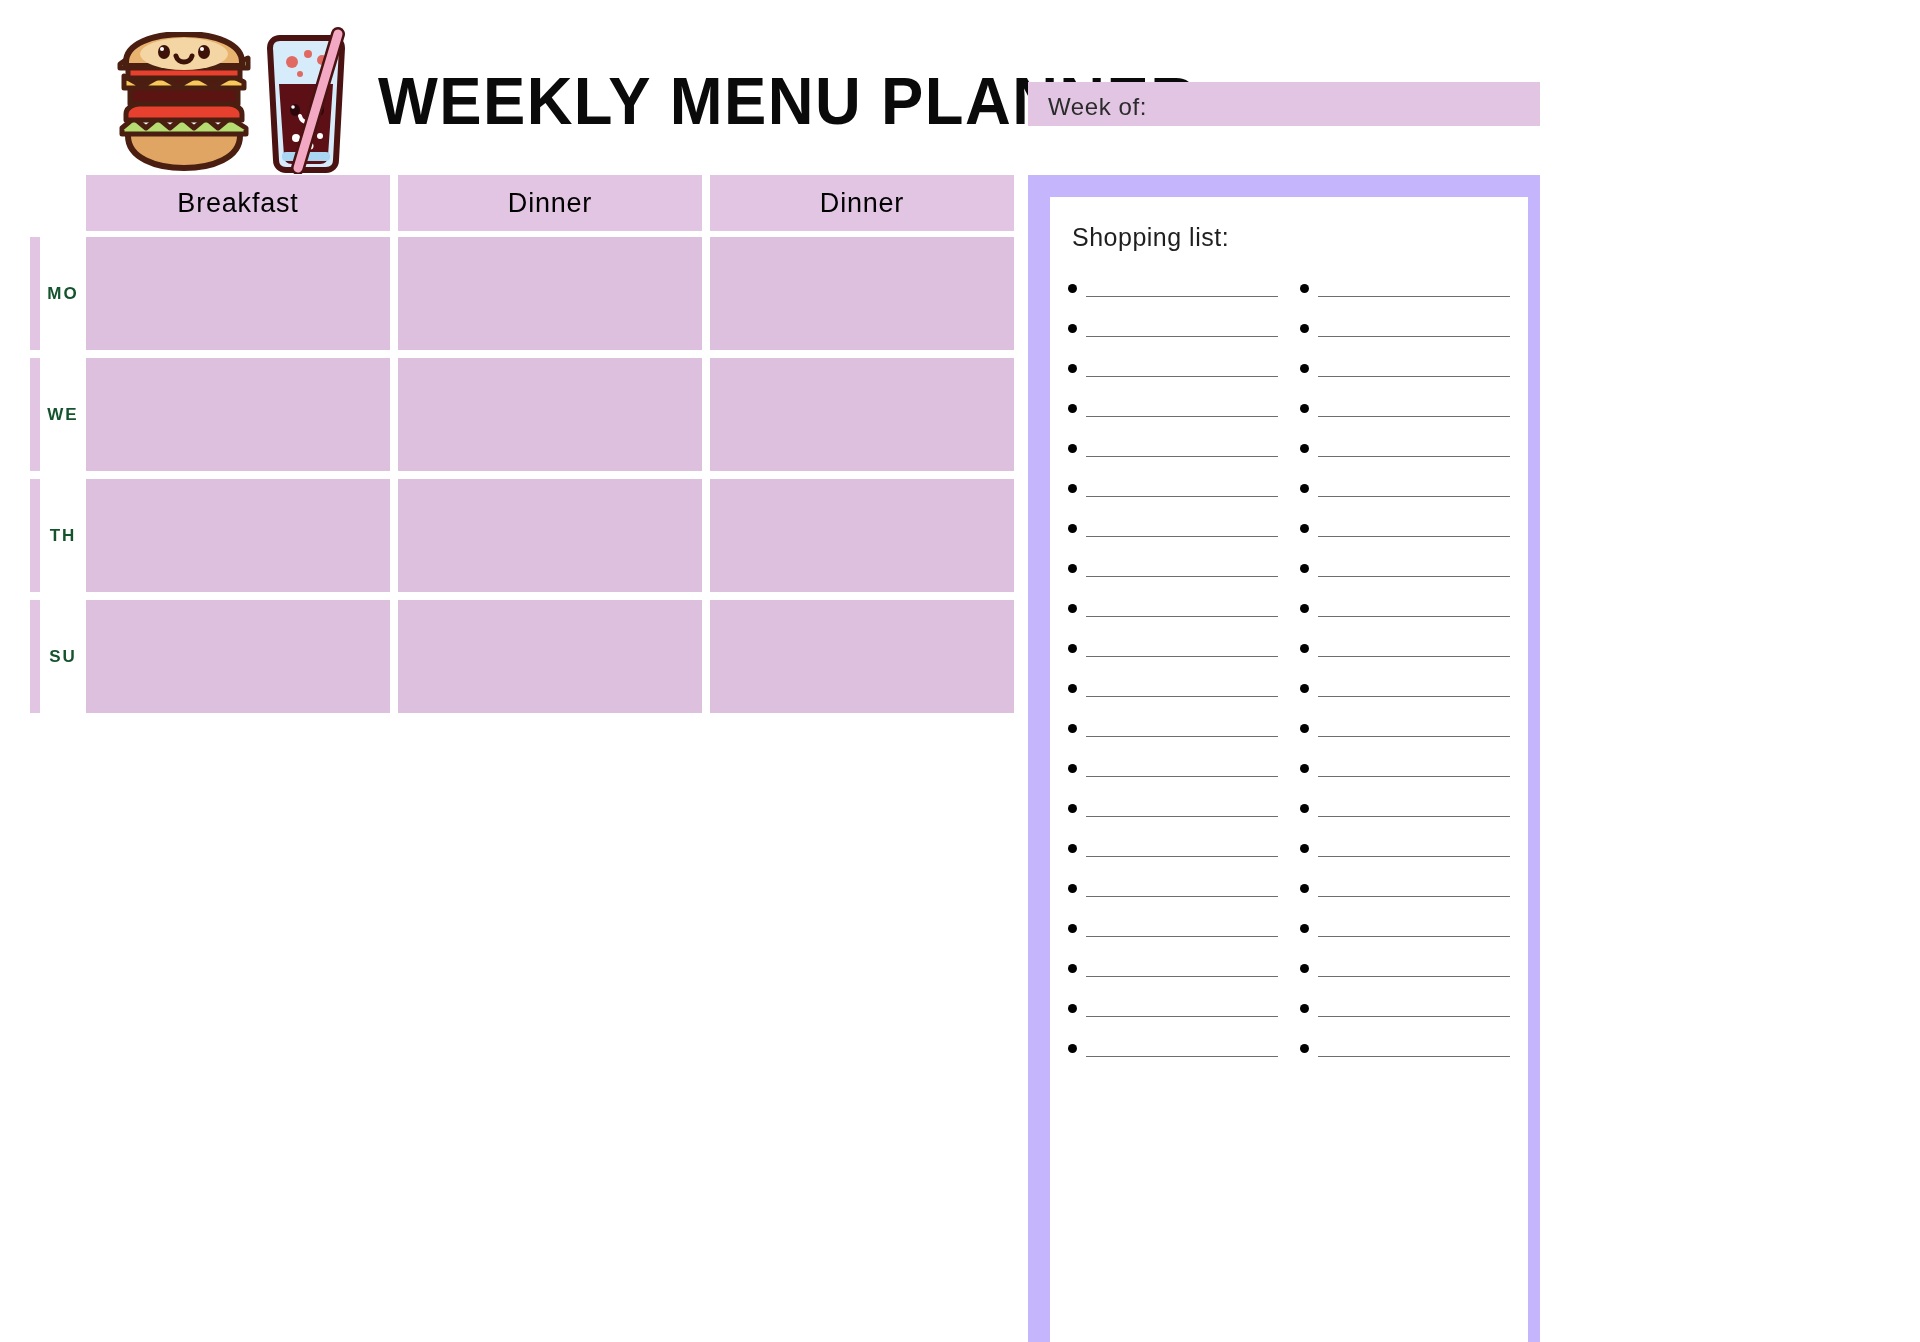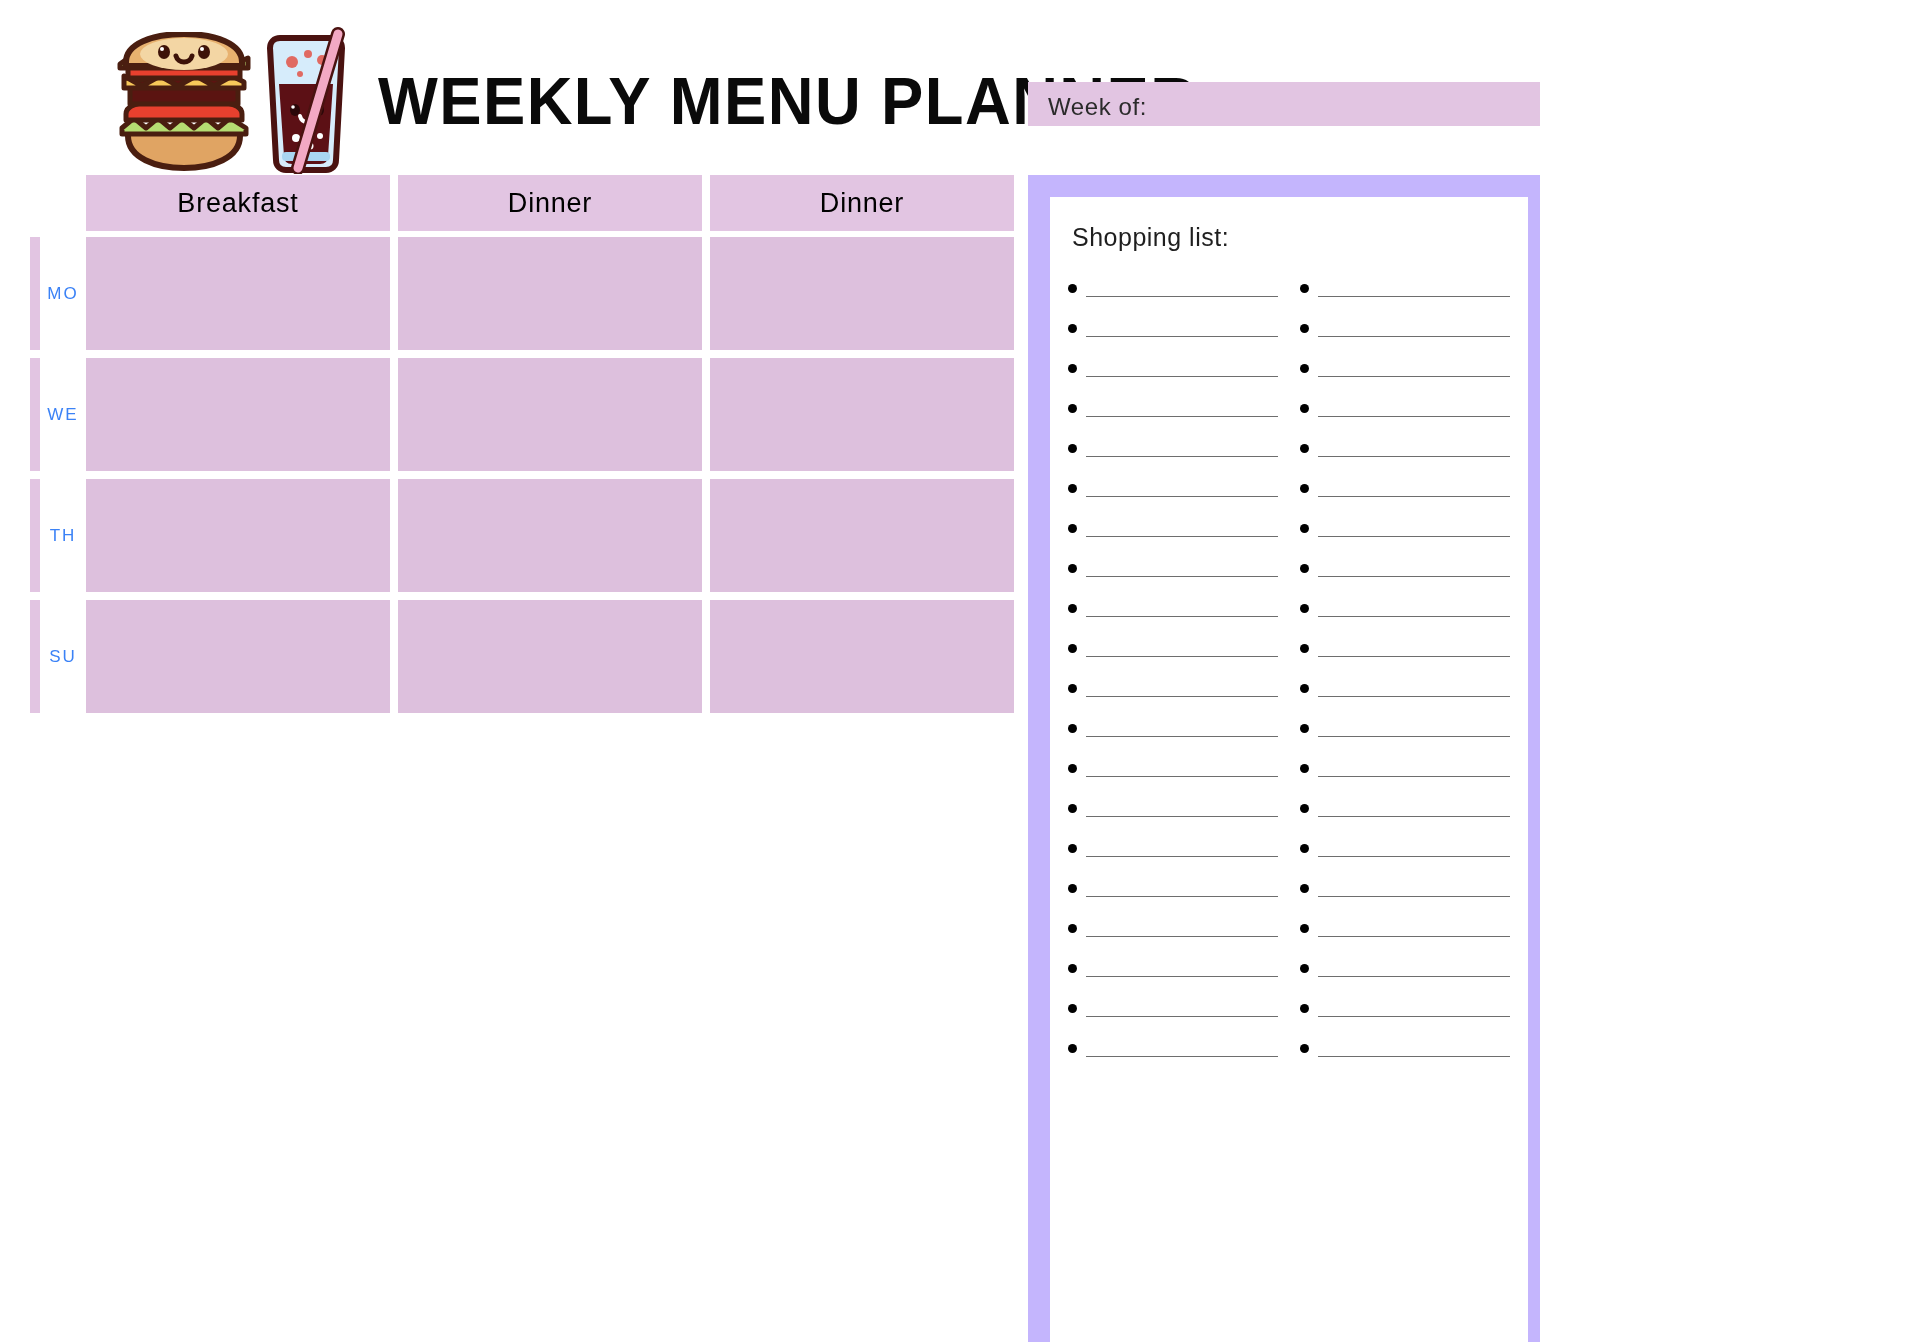--- a/index.html
+++ b/index.html
@@ -149,23 +149,23 @@
   .day-label {
     position: absolute;
     left: 40px;
     top: 0;
     width: 46px;
     height: 113px;
     display: flex;
     align-items: center;
     justify-content: center;
     font-size: 17px;
-    font-weight: 400;
+    font-weight: 700;
     letter-spacing: 2px;
-    color: #3b82f6;
+    color: #14532d;
   }
 
   .day-cells {
     position: absolute;
     left: 86px;
     top: 0;
     width: 928px;
     height: 113px;
     display: flex;
     gap: 8px;

